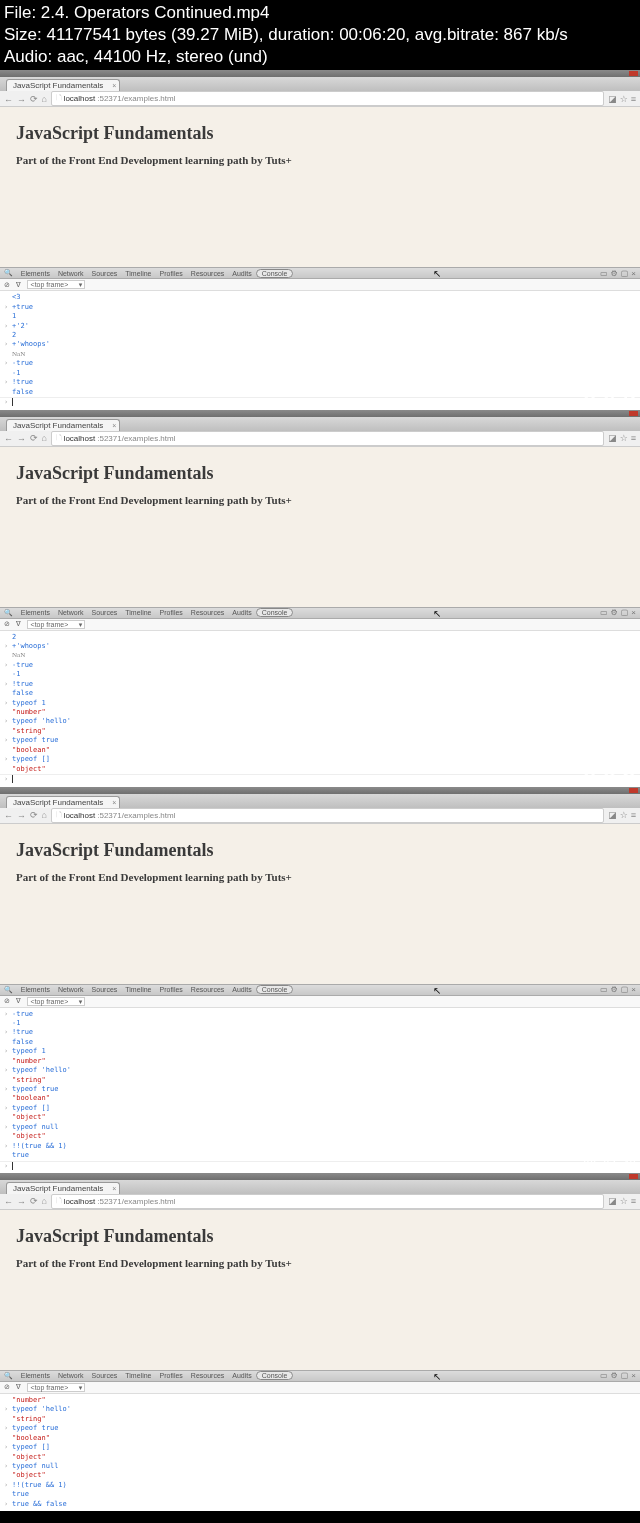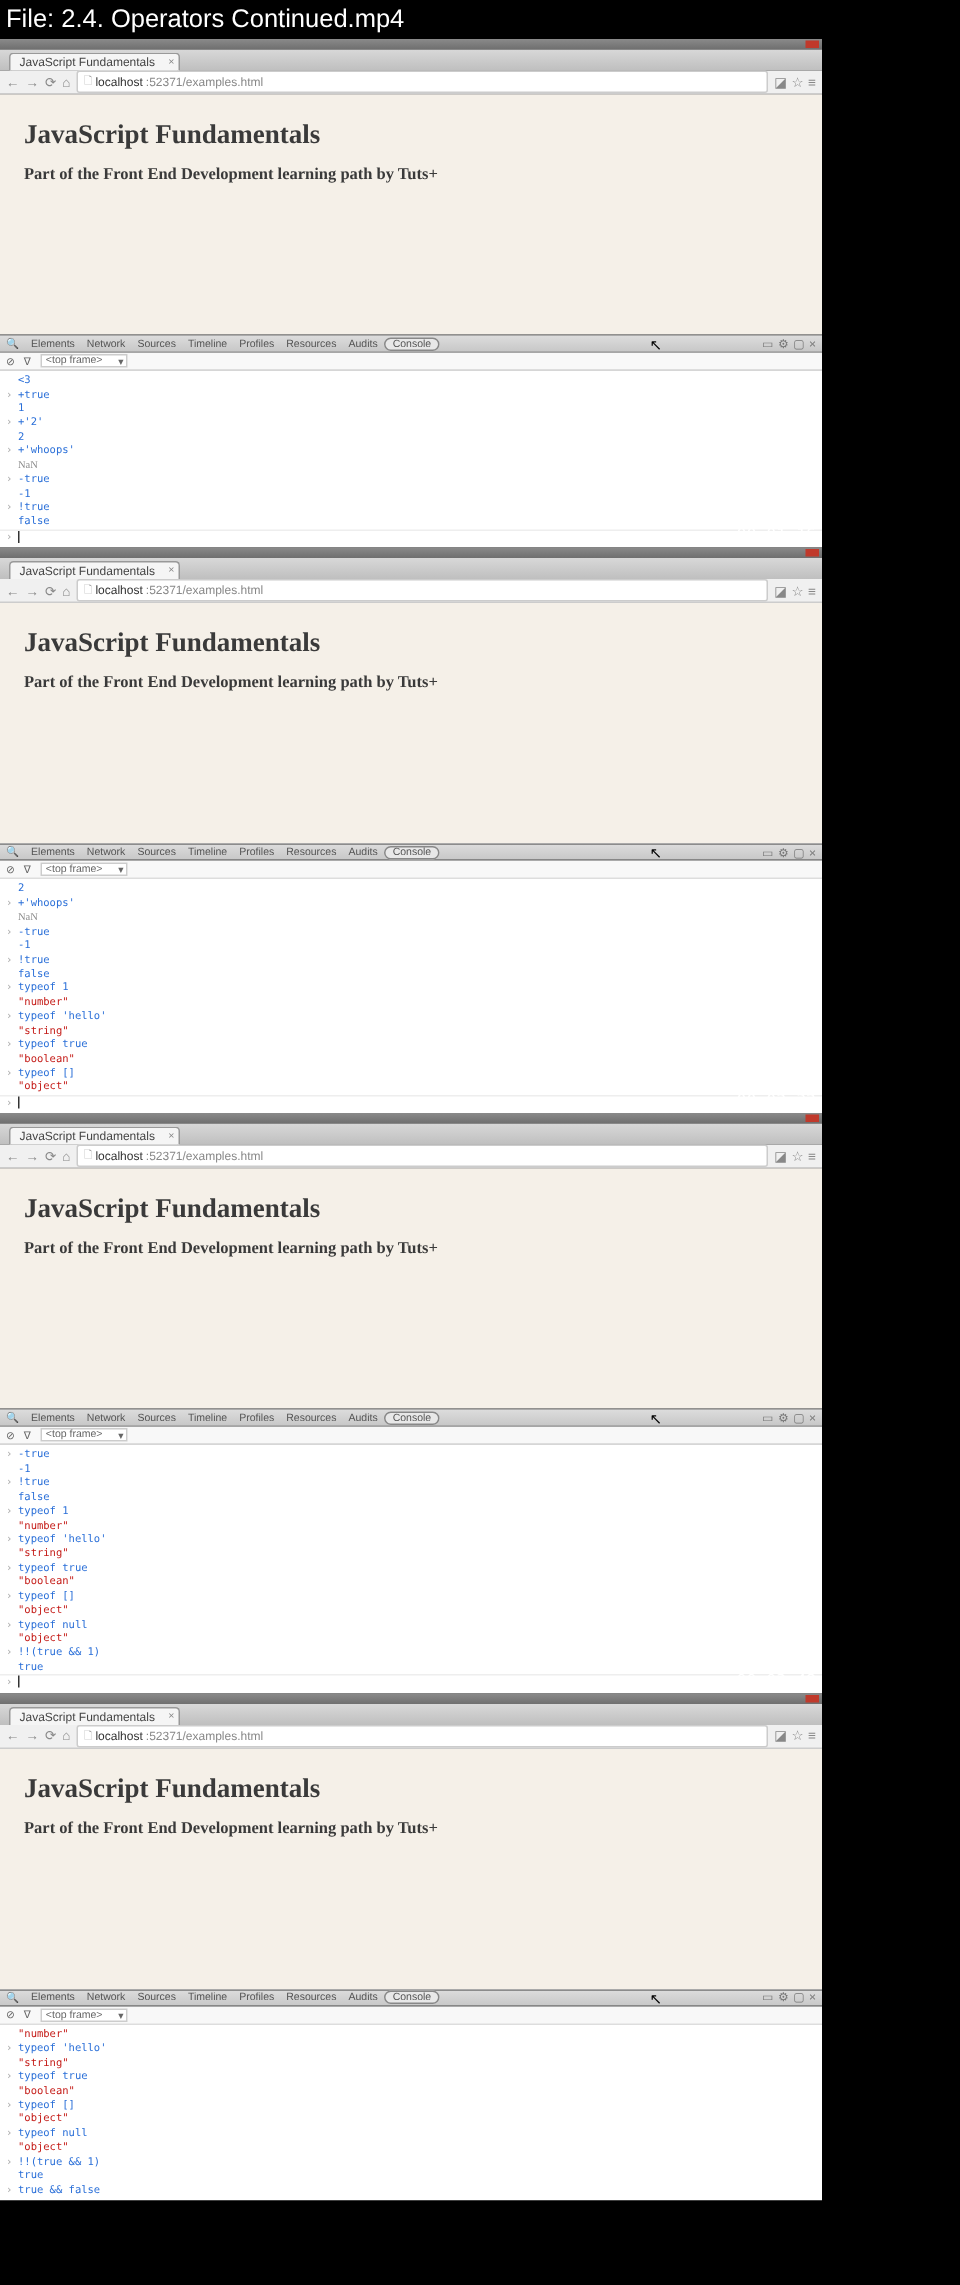--- a/index.html
+++ b/index.html
@@ -1,18 +1,18 @@
 <!DOCTYPE html>
 <html><head>
 <meta charset="utf-8">
 <style>
 * { margin: 0; padding: 0; box-sizing: border-box; }
 body { font-family: Arial, sans-serif; background: #000; width: 640px; }
 .header-info { color: #fff; font-size: 17px; padding: 2px 4px; line-height: 1.3; }
-.screenshot { position: relative; width: 548px; }
+.screenshot { position: relative; width: 640px; }
 .timestamp { position: absolute; right: 4px; bottom: 2px; color: #fff; font-size: 11px; z-index: 10; font-family: monospace; }
 
 .window-chrome { background: linear-gradient(#8a8a8a, #6f6f6f); height: 7px; display: flex; justify-content: flex-end; align-items: center; padding-right: 2px; gap: 6px; }
 .win-btn { width: 9px; height: 5px; font-size: 5px; display: inline-block; }
 .win-close { background: #c0392b; }
 
 .tab-bar { background: linear-gradient(#d8d8d8, #bfbfbf); height: 14px; display: flex; align-items: flex-end; padding-left: 6px; }
 .tab { background: #f5f5f5; border: 1px solid #999; border-bottom: none; border-radius: 3px 3px 0 0; padding: 1px 16px 1px 6px; font-size: 8px; color: #444; position: relative; height: 12px; display: flex; align-items: center; }
 .tab-close { position: absolute; right: 3px; font-size: 7px; color: #888; }
 
@@ -49,20 +49,22 @@
 .cursor-line { display: flex; padding: 0 4px; border-top: 1px solid #eee; }
 .cursor-line .blink { width: 1px; height: 8px; background: #333; display: inline-block; }
 .mouse-cursor { position: absolute; font-size: 10px; color: #000; pointer-events: none; }
 .page-file-icon { font-size: 7px; color: #aaa; }
 </style>
 </head>
 <body>
 
 <div class="header-info">
   <div>File: 2.4. Operators Continued.mp4</div>
+  <div>Size: 41177541 bytes (39.27 MiB), duration: 00:06:20, avg.bitrate: 867 kb/s</div>
+  <div>Audio: aac, 44100 Hz, stereo (und)</div>
 </div>
 
 <div id="shots">
 <div class="screenshot">
   <div class="window-chrome">
     <span class="win-btn"></span>
     <span class="win-btn"></span>
     <span class="win-btn win-close"></span>
   </div>
   <div class="tab-bar">

